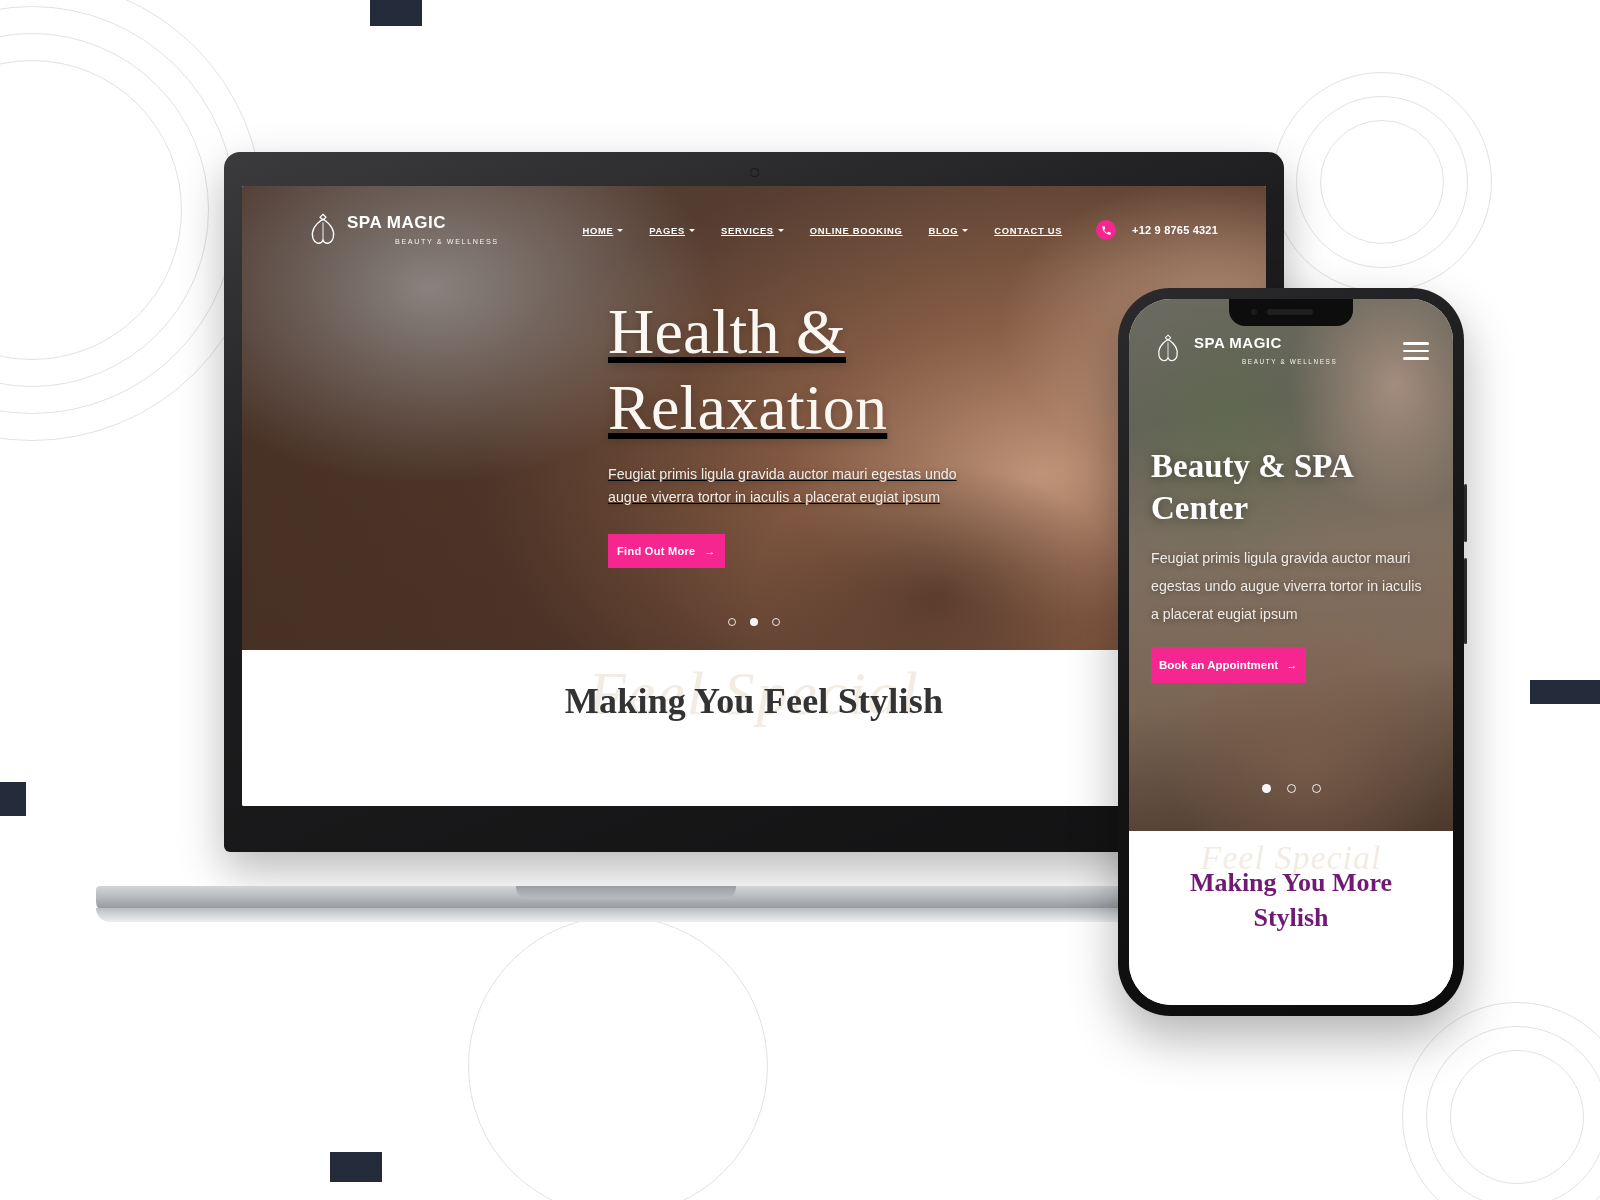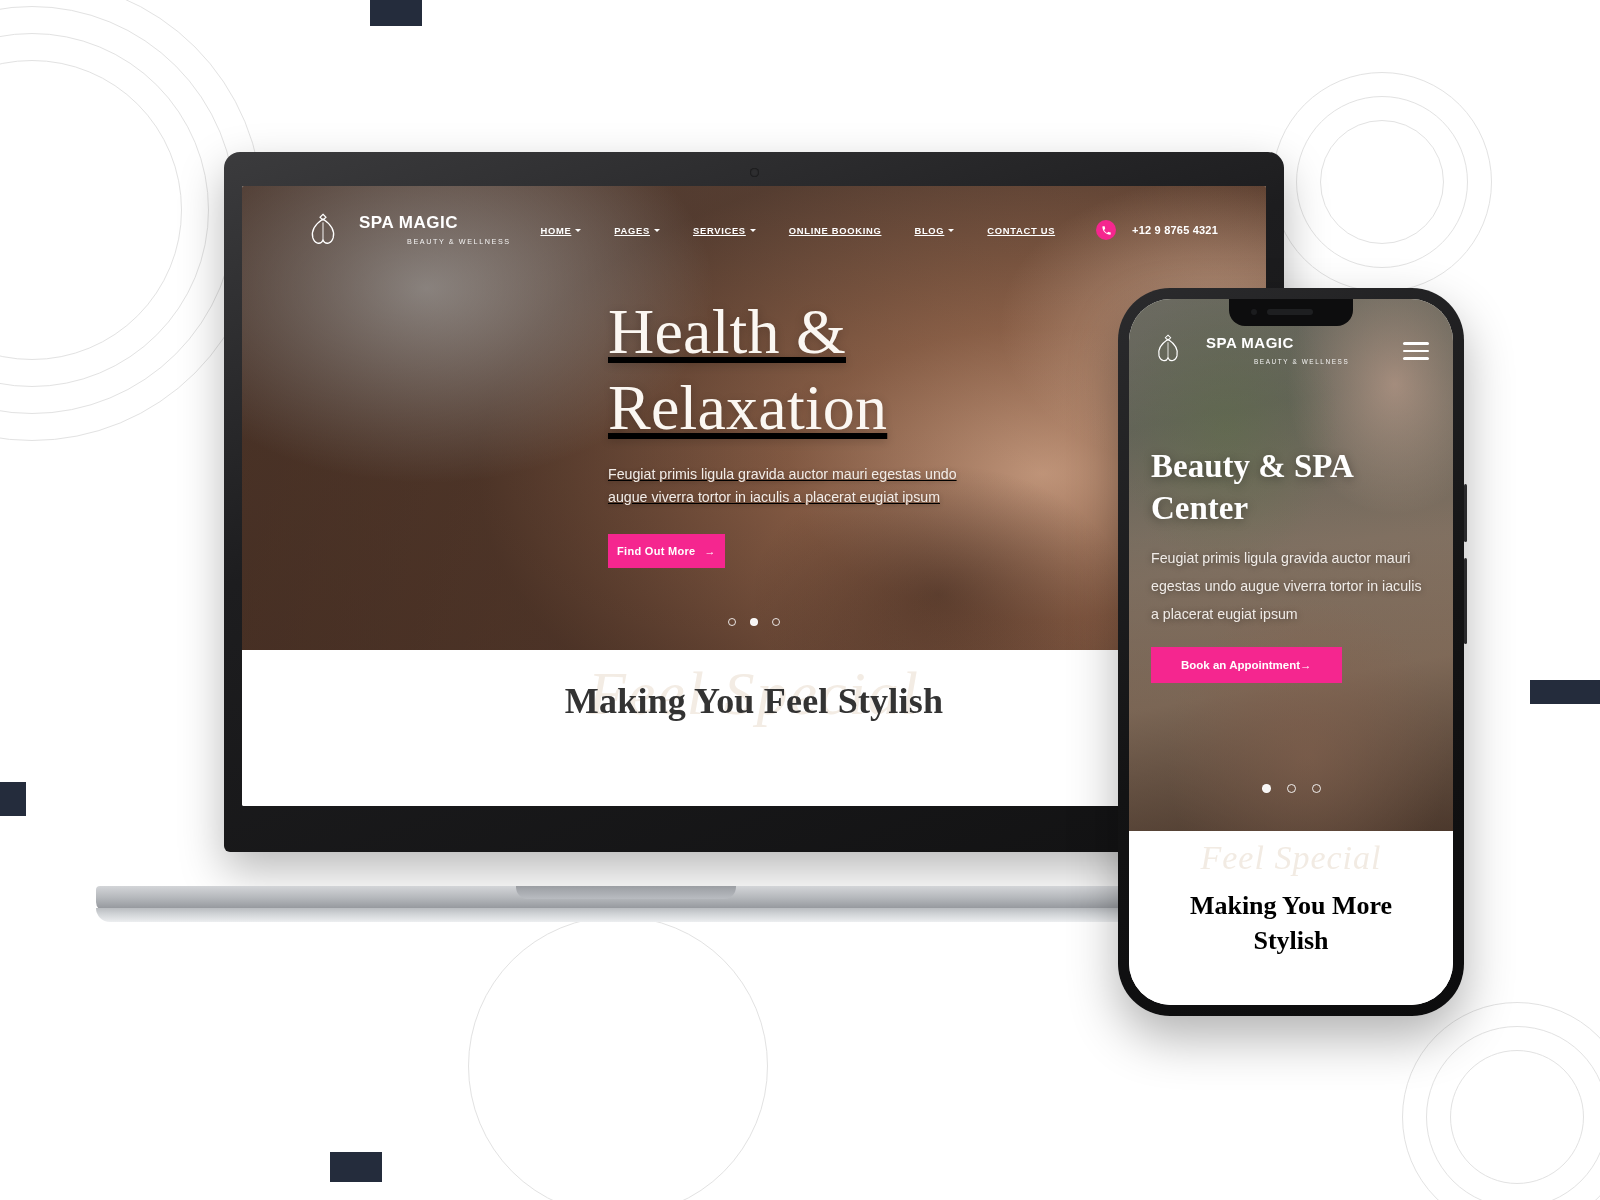--- a/index.html
+++ b/index.html
@@ -48,26 +48,26 @@
       radial-gradient(ellipse 26% 40% at 68% 88%, rgba(60,38,28,.55) 0%, rgba(60,38,28,0) 70%);
   }
   .hero-l::after{
     content:""; position:absolute; inset:0;
     background: linear-gradient(90deg, rgba(40,26,20,.40) 0%, rgba(40,26,20,.18) 55%, rgba(40,26,20,.05) 100%);
   }
   .hero-inner { position: relative; z-index: 3; height: 100%; }
 
   
   .nav { display:flex; align-items:center; padding: 26px 48px 0 64px; }
-  .brand { display:flex; align-items:center; gap:19px; }
+  .brand { display:flex; align-items:center; gap:7px; }
   .brand .lotus { width: 34px; height: 36px; }
   .brand-txt { line-height: 1; color:#fff; }
   .brand-name { font-weight: 700; font-size: 17px; letter-spacing:.5px; }
   .brand-sub { font-size: 7.2px; letter-spacing: 1.6px; margin-top: 3px; opacity:.92;padding-left:48px; }
-  .menu { display:flex; align-items:center; gap:33px; margin-left:auto; }
+  .menu { display:flex; align-items:center; gap:26px; margin-left:auto; }
   .mi { color:#fff; font-size:9.4px; font-weight:700; letter-spacing:.7px; display:flex; align-items:center; gap:4px; white-space:nowrap;}
   .caret { width:0;height:0;border-left:3px solid transparent;border-right:3px solid transparent;border-top:3.5px solid #fff; display:inline-block;}
   .phone-wrap { display:flex; align-items:center; gap:8px; margin-left: 8px;}
   .phone-ic { width:20px;height:20px;border-radius:50%;background:#f5268f;display:flex;align-items:center;justify-content:center;}
   .phone-num { color:#fff; font-size:11px; font-weight:700; letter-spacing:.2px;margin-left:8px; }
 
   
   .hero-copy { padding: 46px 0 0 366px; text-decoration: underline; }
   .hero-h1 {
     font-family: "Liberation Serif", serif;
@@ -144,32 +144,32 @@
     content:""; position:absolute; inset:0;
     background: linear-gradient(180deg, rgba(25,20,16,.30) 0%, rgba(25,20,16,.22) 45%, rgba(25,20,16,.38) 100%);
   }
   .p-inner { position:relative; z-index:3; height:100%; }
   .pnav { display:flex; align-items:center; padding: 34px 24px 0 24px; }
   .burger { margin-left:auto; width:26px; display:flex; flex-direction:column; gap:5px; cursor:pointer;}
   .burger i { display:block; height:2.4px; background:#fff; border-radius:2px; }
   .p-copy { padding: 76px 22px 0 22px; }
   .p-h1 { font-family:"Liberation Serif", serif; color:#fff; font-size:33px; line-height:1.28; text-shadow:0 2px 10px rgba(0,0,0,.35);}
   .p-p { color:#f0ebe7; font-size:14.2px; line-height:1.95; margin-top:16px; text-shadow:0 1px 6px rgba(0,0,0,.4);}
-  .p-btn { display:inline-flex; align-items:center; background:#f5268f; color:#fff; border:none;
-           font-size:11.5px; font-weight:700; padding: 12px 30px; margin-top:18px; cursor:pointer;}
+  .p-btn { display:inline-flex; align-items:center; gap:8px; background:#f5268f; color:#fff; border:none;
+           font-size:11.5px; font-weight:700; padding: 12px 8px; margin-top:18px; cursor:pointer;}
   .p-dots { position:absolute; left:0; right:0; bottom:38px; display:flex; justify-content:center; gap:16px; z-index:5;}
   .p-dot { width:9px;height:9px;border-radius:50%; border:1.6px solid rgba(255,255,255,.9); background:transparent;}
   .p-dot.on{ background:rgba(255,255,255,.95); }
 
   .sec-p-wrap { position:relative; background:#fff; height:100%; text-align:center; padding-top:34px; overflow:hidden;}
   .p-script {
     position:absolute; left:0; right:0; top:8px; text-align:center;
     font-family:"Liberation Serif", serif; font-style:italic; font-size:34px; color:#f2ebe3; letter-spacing:1px;
   }
-  .p-sec-h { position:relative; font-family:"Liberation Serif", serif; font-size:26px; color:#000000; line-height:1.35; padding:0 28px;margin-top:23px;}
+  .p-sec-h { position:relative; font-family:"Liberation Serif", serif; font-size:26px; color:#701a75; line-height:1.35; padding:0 28px;}
 </style>
 </head>
 <body>
 
 <div class="stage">
 
   <div class="ring" style="left:-118px; top:60px; width:300px; height:300px;"></div>
   <div class="ring" style="left:-145px; top:33px; width:354px; height:354px;"></div>
   <div class="ring" style="left:-172px; top:6px; width:408px; height:408px;"></div>
   <div class="ring" style="left:-199px; top:-21px; width:462px; height:462px;"></div>

